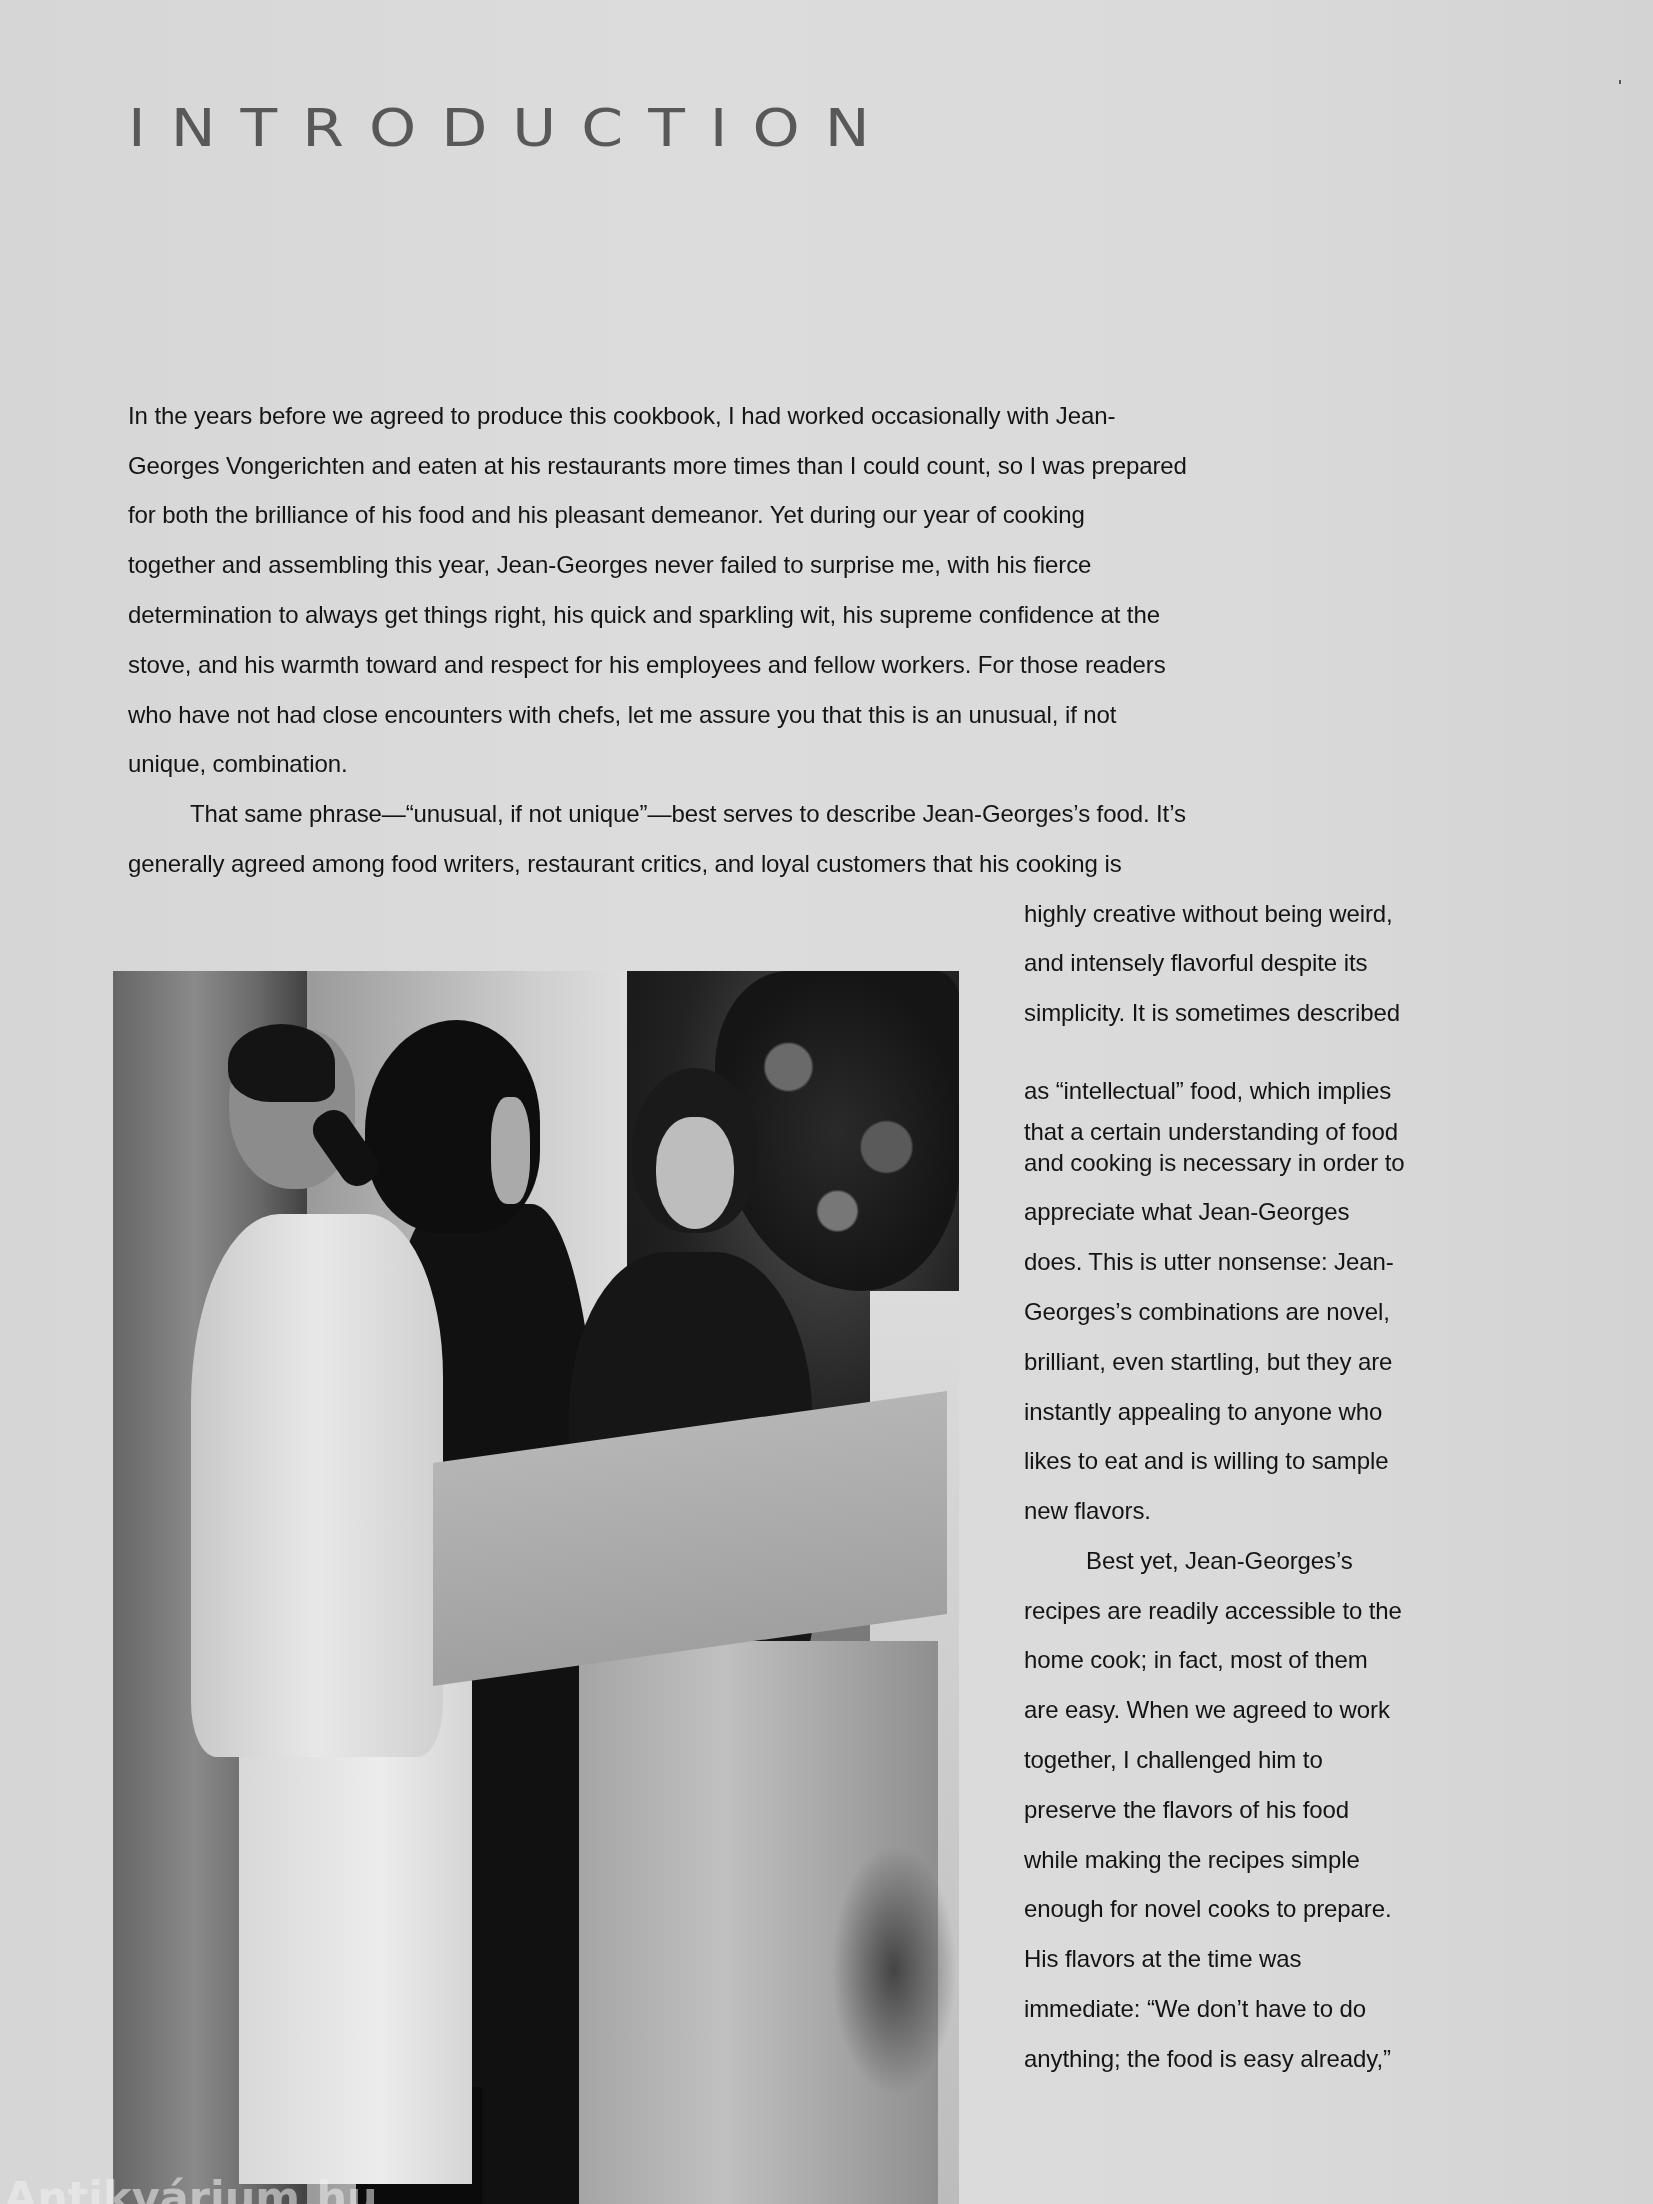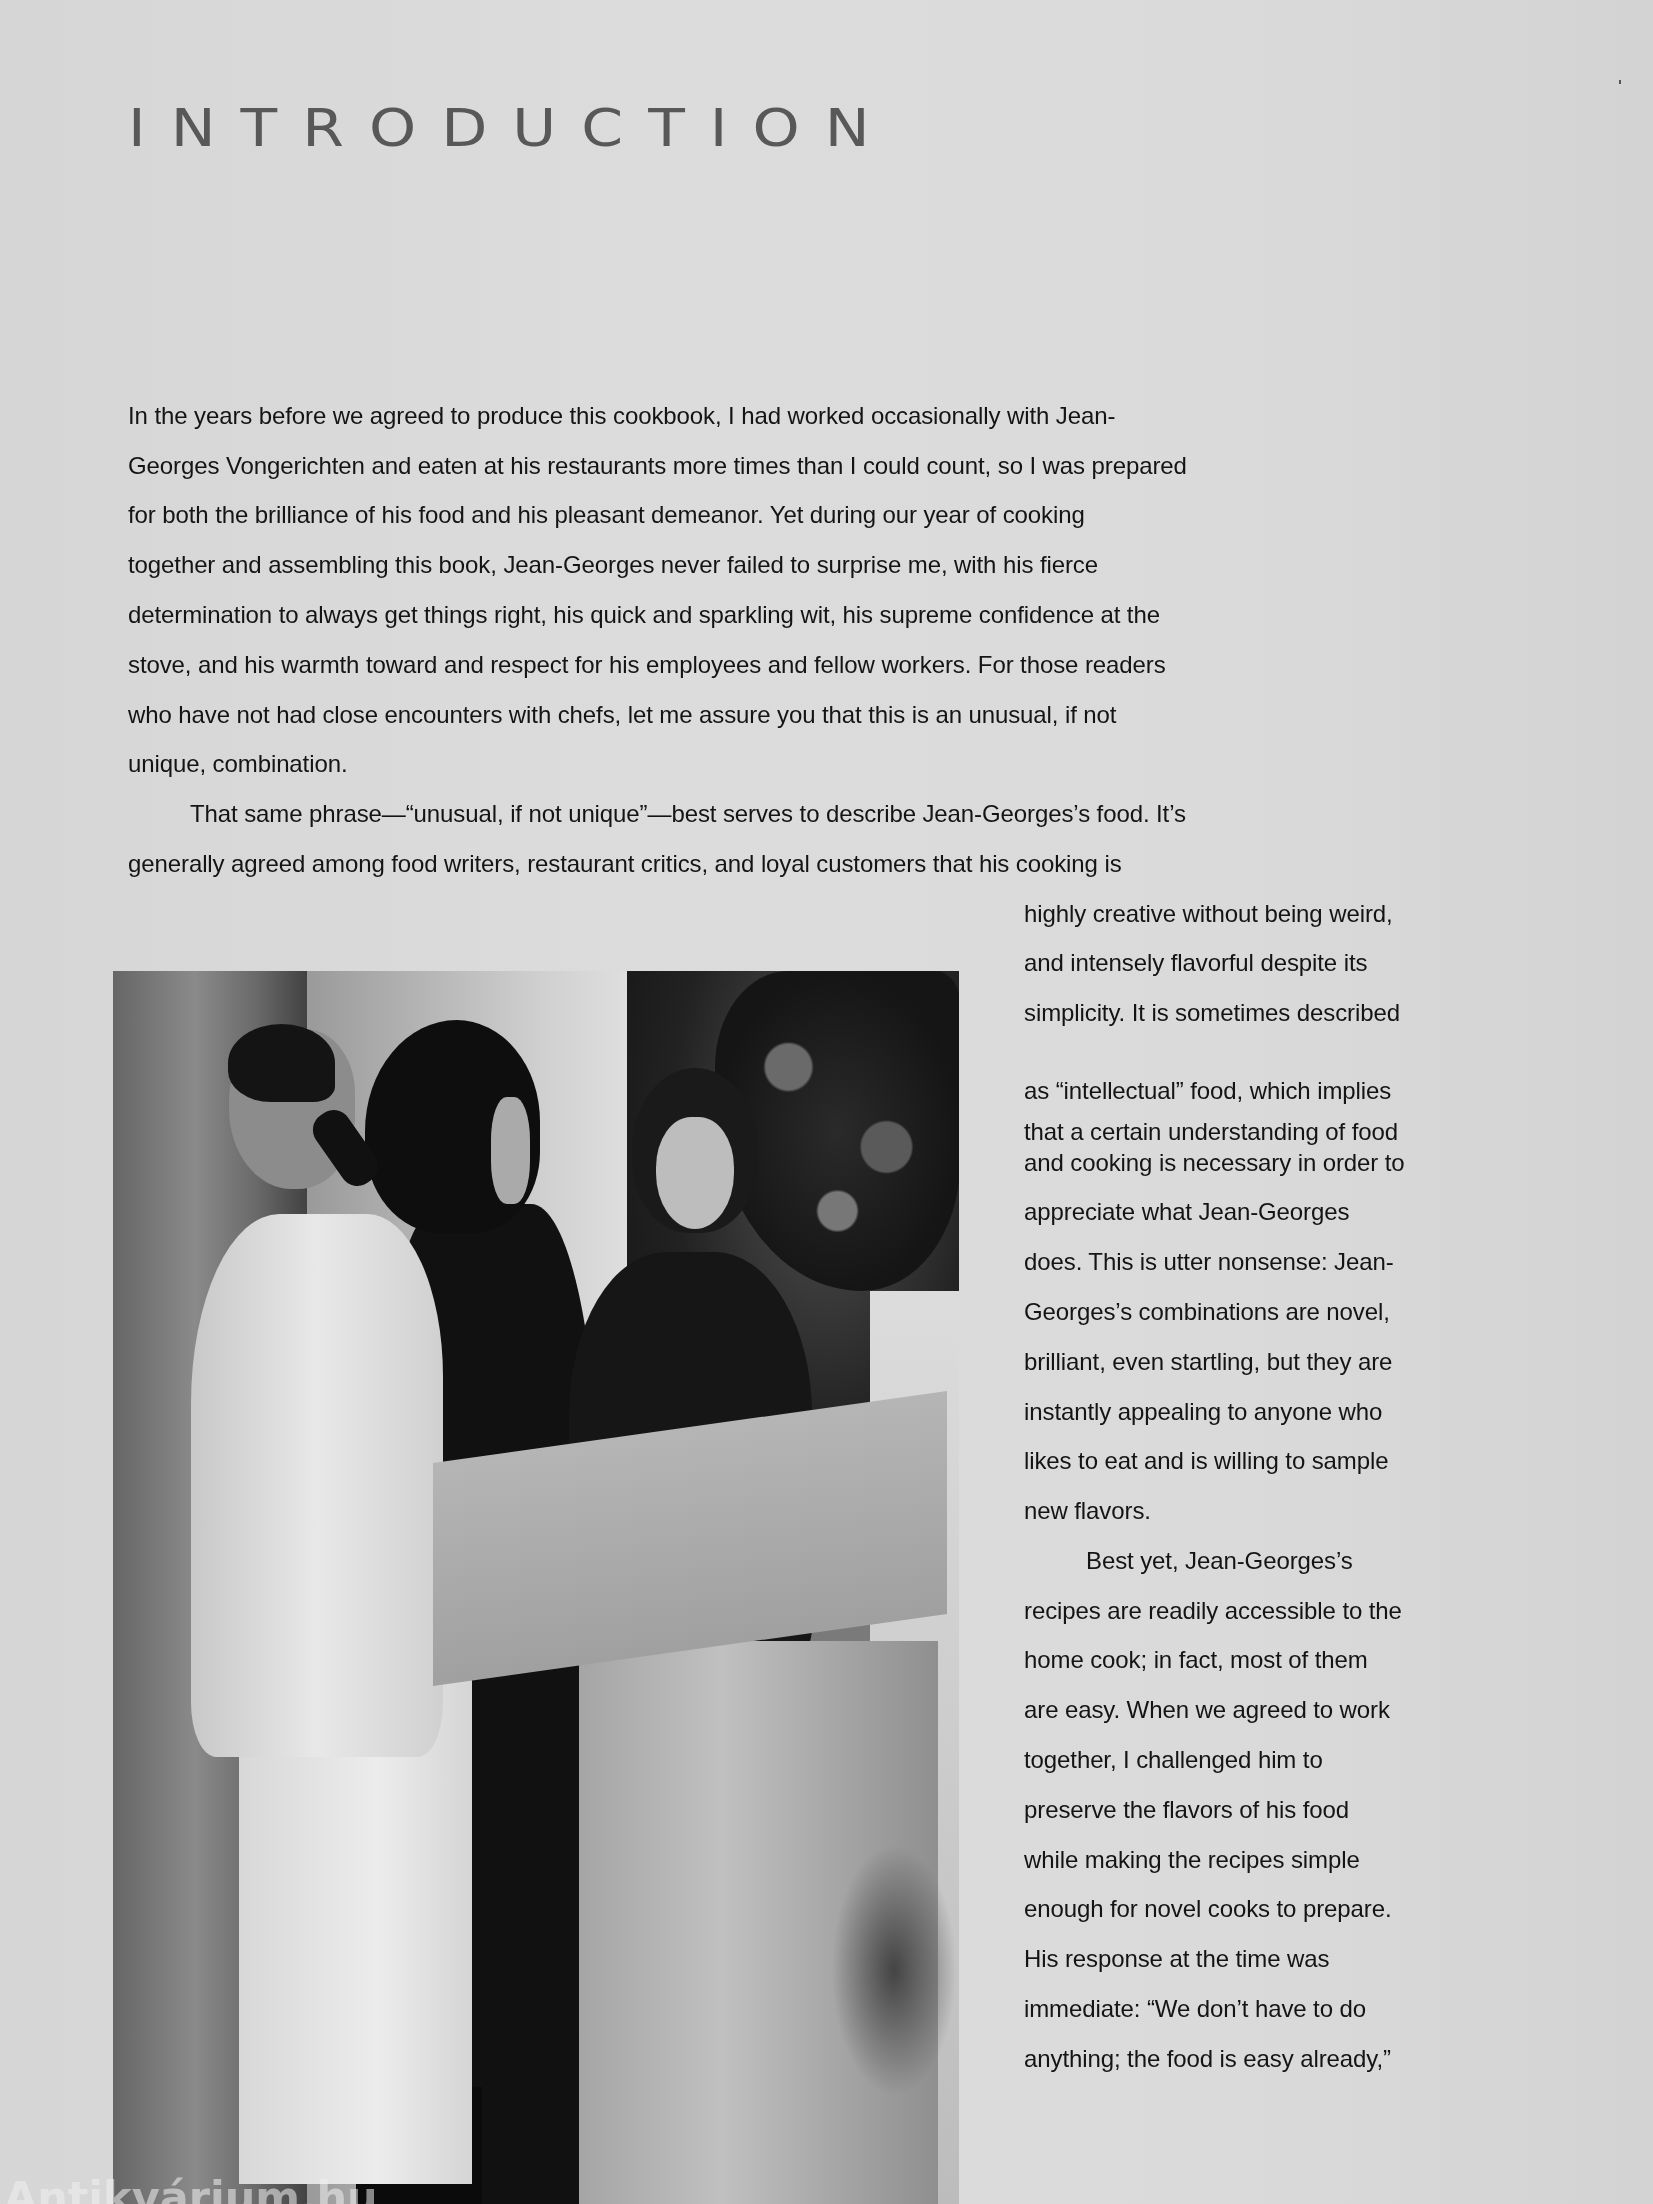--- a/index.html
+++ b/index.html
@@ -62,21 +62,21 @@
 </head>
 <body>
 
 <h1 class="heading">INTRODUCTION</h1>
 <div class="stray-mark"></div>
 
 <div id="body-text">
     <div class="text-line" style="left: 128px; top: 396px;">In the years before we agreed to produce this cookbook, I had worked occasionally with Jean-</div>
     <div class="text-line" style="left: 128px; top: 446px;">Georges Vongerichten and eaten at his restaurants more times than I could count, so I was prepared</div>
     <div class="text-line" style="left: 128px; top: 495px;">for both the brilliance of his food and his pleasant demeanor. Yet during our year of cooking</div>
-    <div class="text-line" style="left: 128px; top: 545px;">together and assembling this book, Jean-Georges never failed to surprise me, with his fierce</div>
+    <div class="text-line" style="left: 128px; top: 545px;">together and assembling this year, Jean-Georges never failed to surprise me, with his fierce</div>
     <div class="text-line" style="left: 128px; top: 595px;">determination to always get things right, his quick and sparkling wit, his supreme confidence at the</div>
     <div class="text-line" style="left: 128px; top: 645px;">stove, and his warmth toward and respect for his employees and fellow workers. For those readers</div>
     <div class="text-line" style="left: 128px; top: 695px;">who have not had close encounters with chefs, let me assure you that this is an unusual, if not</div>
     <div class="text-line" style="left: 128px; top: 744px;">unique, combination.</div>
     <div class="text-line" style="left: 190px; top: 794px;">That same phrase—“unusual, if not unique”—best serves to describe Jean-Georges’s food. It’s</div>
     <div class="text-line" style="left: 128px; top: 844px;">generally agreed among food writers, restaurant critics, and loyal customers that his cooking is</div>
     <div class="text-line" style="left: 1024px; top: 894px;">highly creative without being weird,</div>
     <div class="text-line" style="left: 1024px; top: 943px;">and intensely flavorful despite its</div>
     <div class="text-line" style="left: 1024px; top: 993px;">simplicity. It is sometimes described</div>
     <div class="text-line" style="left: 1024px; top: 1043px; margin-top: 28px;">as “intellectual” food, which implies</div>
@@ -90,21 +90,21 @@
     <div class="text-line" style="left: 1024px; top: 1441px;">likes to eat and is willing to sample</div>
     <div class="text-line" style="left: 1024px; top: 1491px;">new flavors.</div>
     <div class="text-line" style="left: 1086px; top: 1541px;">Best yet, Jean-Georges’s</div>
     <div class="text-line" style="left: 1024px; top: 1591px;">recipes are readily accessible to the</div>
     <div class="text-line" style="left: 1024px; top: 1640px;">home cook; in fact, most of them</div>
     <div class="text-line" style="left: 1024px; top: 1690px;">are easy. When we agreed to work</div>
     <div class="text-line" style="left: 1024px; top: 1740px;">together, I challenged him to</div>
     <div class="text-line" style="left: 1024px; top: 1790px;">preserve the flavors of his food</div>
     <div class="text-line" style="left: 1024px; top: 1840px;">while making the recipes simple</div>
     <div class="text-line" style="left: 1024px; top: 1889px;">enough for novel cooks to prepare.</div>
-    <div class="text-line" style="left: 1024px; top: 1939px;">His response at the time was</div>
+    <div class="text-line" style="left: 1024px; top: 1939px;">His flavors at the time was</div>
     <div class="text-line" style="left: 1024px; top: 1989px;">immediate: “We don’t have to do</div>
     <div class="text-line" style="left: 1024px; top: 2039px;">anything; the food is easy already,”</div>
   </div>
 
 <div class="photo">
   <div class="wall-left"></div>
   <div class="wall-back"></div>
   <div class="door-dark"></div>
   <div class="plant"></div>
   <div class="right-wall"></div>

